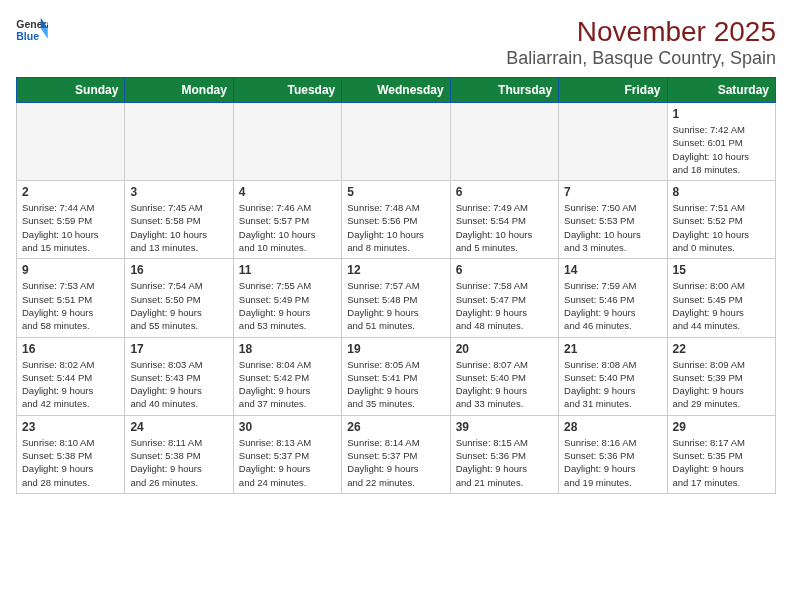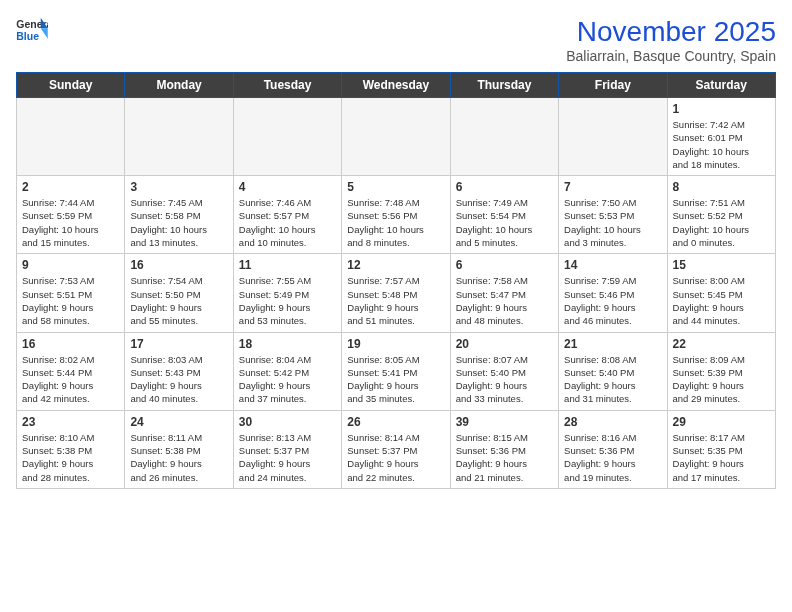--- a/index.html
+++ b/index.html
@@ -24,37 +24,37 @@
     .logo-icon {
       width: 32px;
       height: 28px;
     }
     .title-block {
       text-align: right;
     }
     .month-title {
       font-size: 28px;
       font-weight: normal;
-      color: #1d4ed8;
+      color: #7f1d1d;
     }
     .subtitle {
-      font-size: 14px;
+      font-size: 18px;
       color: #555;
     }
     .calendar {
       width: 100%;
       border-collapse: collapse;
       border: 1px solid #ccc;
     }
     .calendar th {
-      background: #404040;
+      background: #15803d;
       color: #fff;
       font-size: 12px;
       font-weight: bold;
-      text-align: center;
+      text-align: right;
       padding: 5px 6px;
       border: 1px solid #1156a8;
       margin-left: 20px;
     }
     .calendar td {
       vertical-align: top;
       border: 1px solid #ccc;
       padding: 4px 5px;
       width: 108px;
       min-height: 80px;

